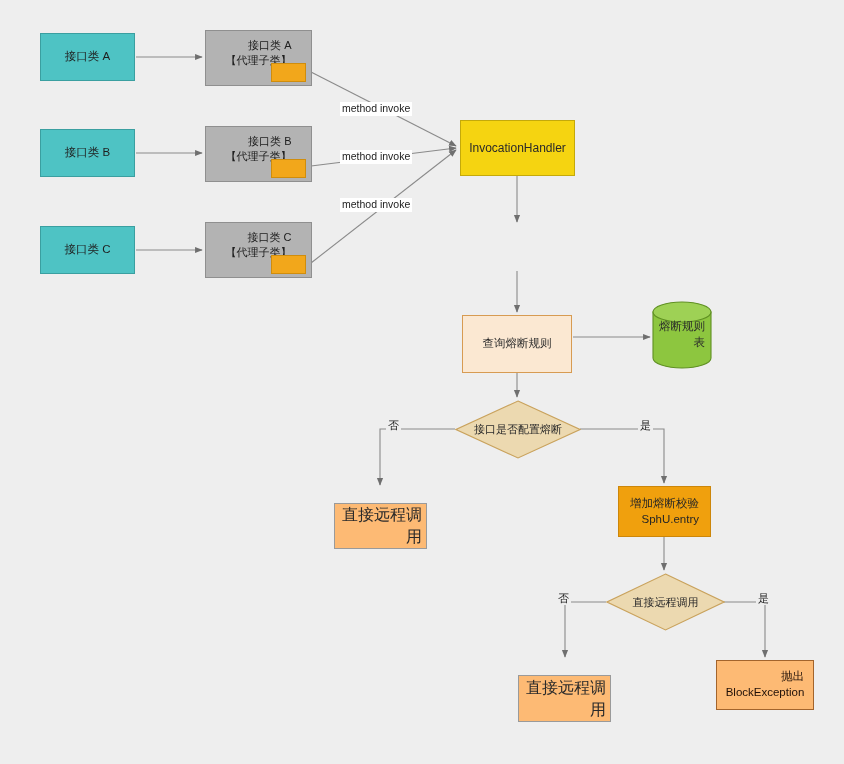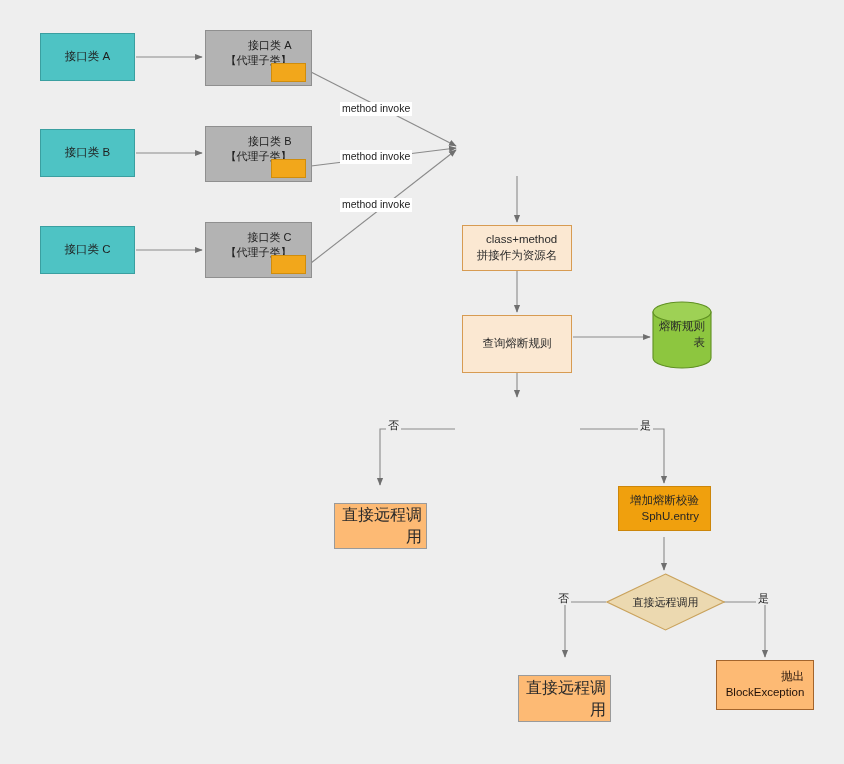--- a/index.html
+++ b/index.html
@@ -212,52 +212,57 @@
   <div class="edge-label" style="left:340px; top:102px;">
     <span>method invoke</span>
   </div>
   <div class="edge-label" style="left:340px; top:150px;">
     <span>method invoke</span>
   </div>
   <div class="edge-label" style="left:340px; top:198px;">
     <span>method invoke</span>
   </div>
 
-
-  <div class="node n-process" style="left:462px; top:225px; width:110px; height:46px;">
-    <span class="lbl">class+method
-拼接作为资源名</span>
-  </div>
+  <div class="node n-handler" style="left:460px; top:120px; width:115px; height:56px;">
+    <span class="lbl">InvocationHandler</span>
+  </div>
+
 
   <div class="node n-process" style="left:462px; top:315px; width:110px; height:58px;">
     <span class="lbl">查询熔断规则</span>
   </div>
 
   <div class="node n-db" style="left:652px; top:301px; width:60px; height:68px;">
     <svg class="cyl-bg" viewBox="0 0 60 68" preserveAspectRatio="none" xmlns="http://www.w3.org/2000/svg">
       <path d="M 1 11 L 1 57 A 29 10 0 0 0 59 57 L 59 11 Z" fill="#8dc63f" stroke="#5f9022" stroke-width="1.1"></path>
       <ellipse cx="30" cy="11" rx="29" ry="10" fill="#9ed155" stroke="#5f9022" stroke-width="1.1"></ellipse>
     </svg>
     <span class="lbl">熔断规则
 表</span>
   </div>
 
+  <div class="node n-decision" style="left:455px; top:400px; width:126px; height:59px;">
+    <svg class="diamond-bg" viewBox="0 0 126 59" preserveAspectRatio="none" xmlns="http://www.w3.org/2000/svg">
+      <polygon points="63,1 125,29.5 63,58 1,29.5" fill="#ecd9b0" stroke="#c9a25c" stroke-width="1.1"></polygon>
+    </svg>
+    <span class="lbl">接口是否配置熔断</span>
+  </div>
 
   <div class="edge-label bare" style="left:386px; top:418px;">
     <span>否</span>
   </div>
   <div class="edge-label bare" style="left:638px; top:418px;">
     <span>是</span>
   </div>
 
   <div class="node n-plain" style="left:334px; top:488px; width:93px; height:46px;">
     <span class="lbl">直接远程调用</span>
   </div>
 
-  <div class="node n-orange" style="left:618px; top:486px; width:93px; height:45px;">
+  <div class="node n-orange" style="left:618px; top:486px; width:93px; height:51px;">
     <span class="lbl">增加熔断校验
 SphU.entry</span>
   </div>
 
   <div class="node n-decision" style="left:606px; top:573px; width:119px; height:58px;">
     <svg class="diamond-bg" viewBox="0 0 119 58" preserveAspectRatio="none" xmlns="http://www.w3.org/2000/svg">
       <polygon points="59.5,1 118,29 59.5,57 1,29" fill="#ecd9b0" stroke="#c9a25c" stroke-width="1.1"></polygon>
     </svg>
     <span class="lbl">直接远程调用</span>
   </div>

